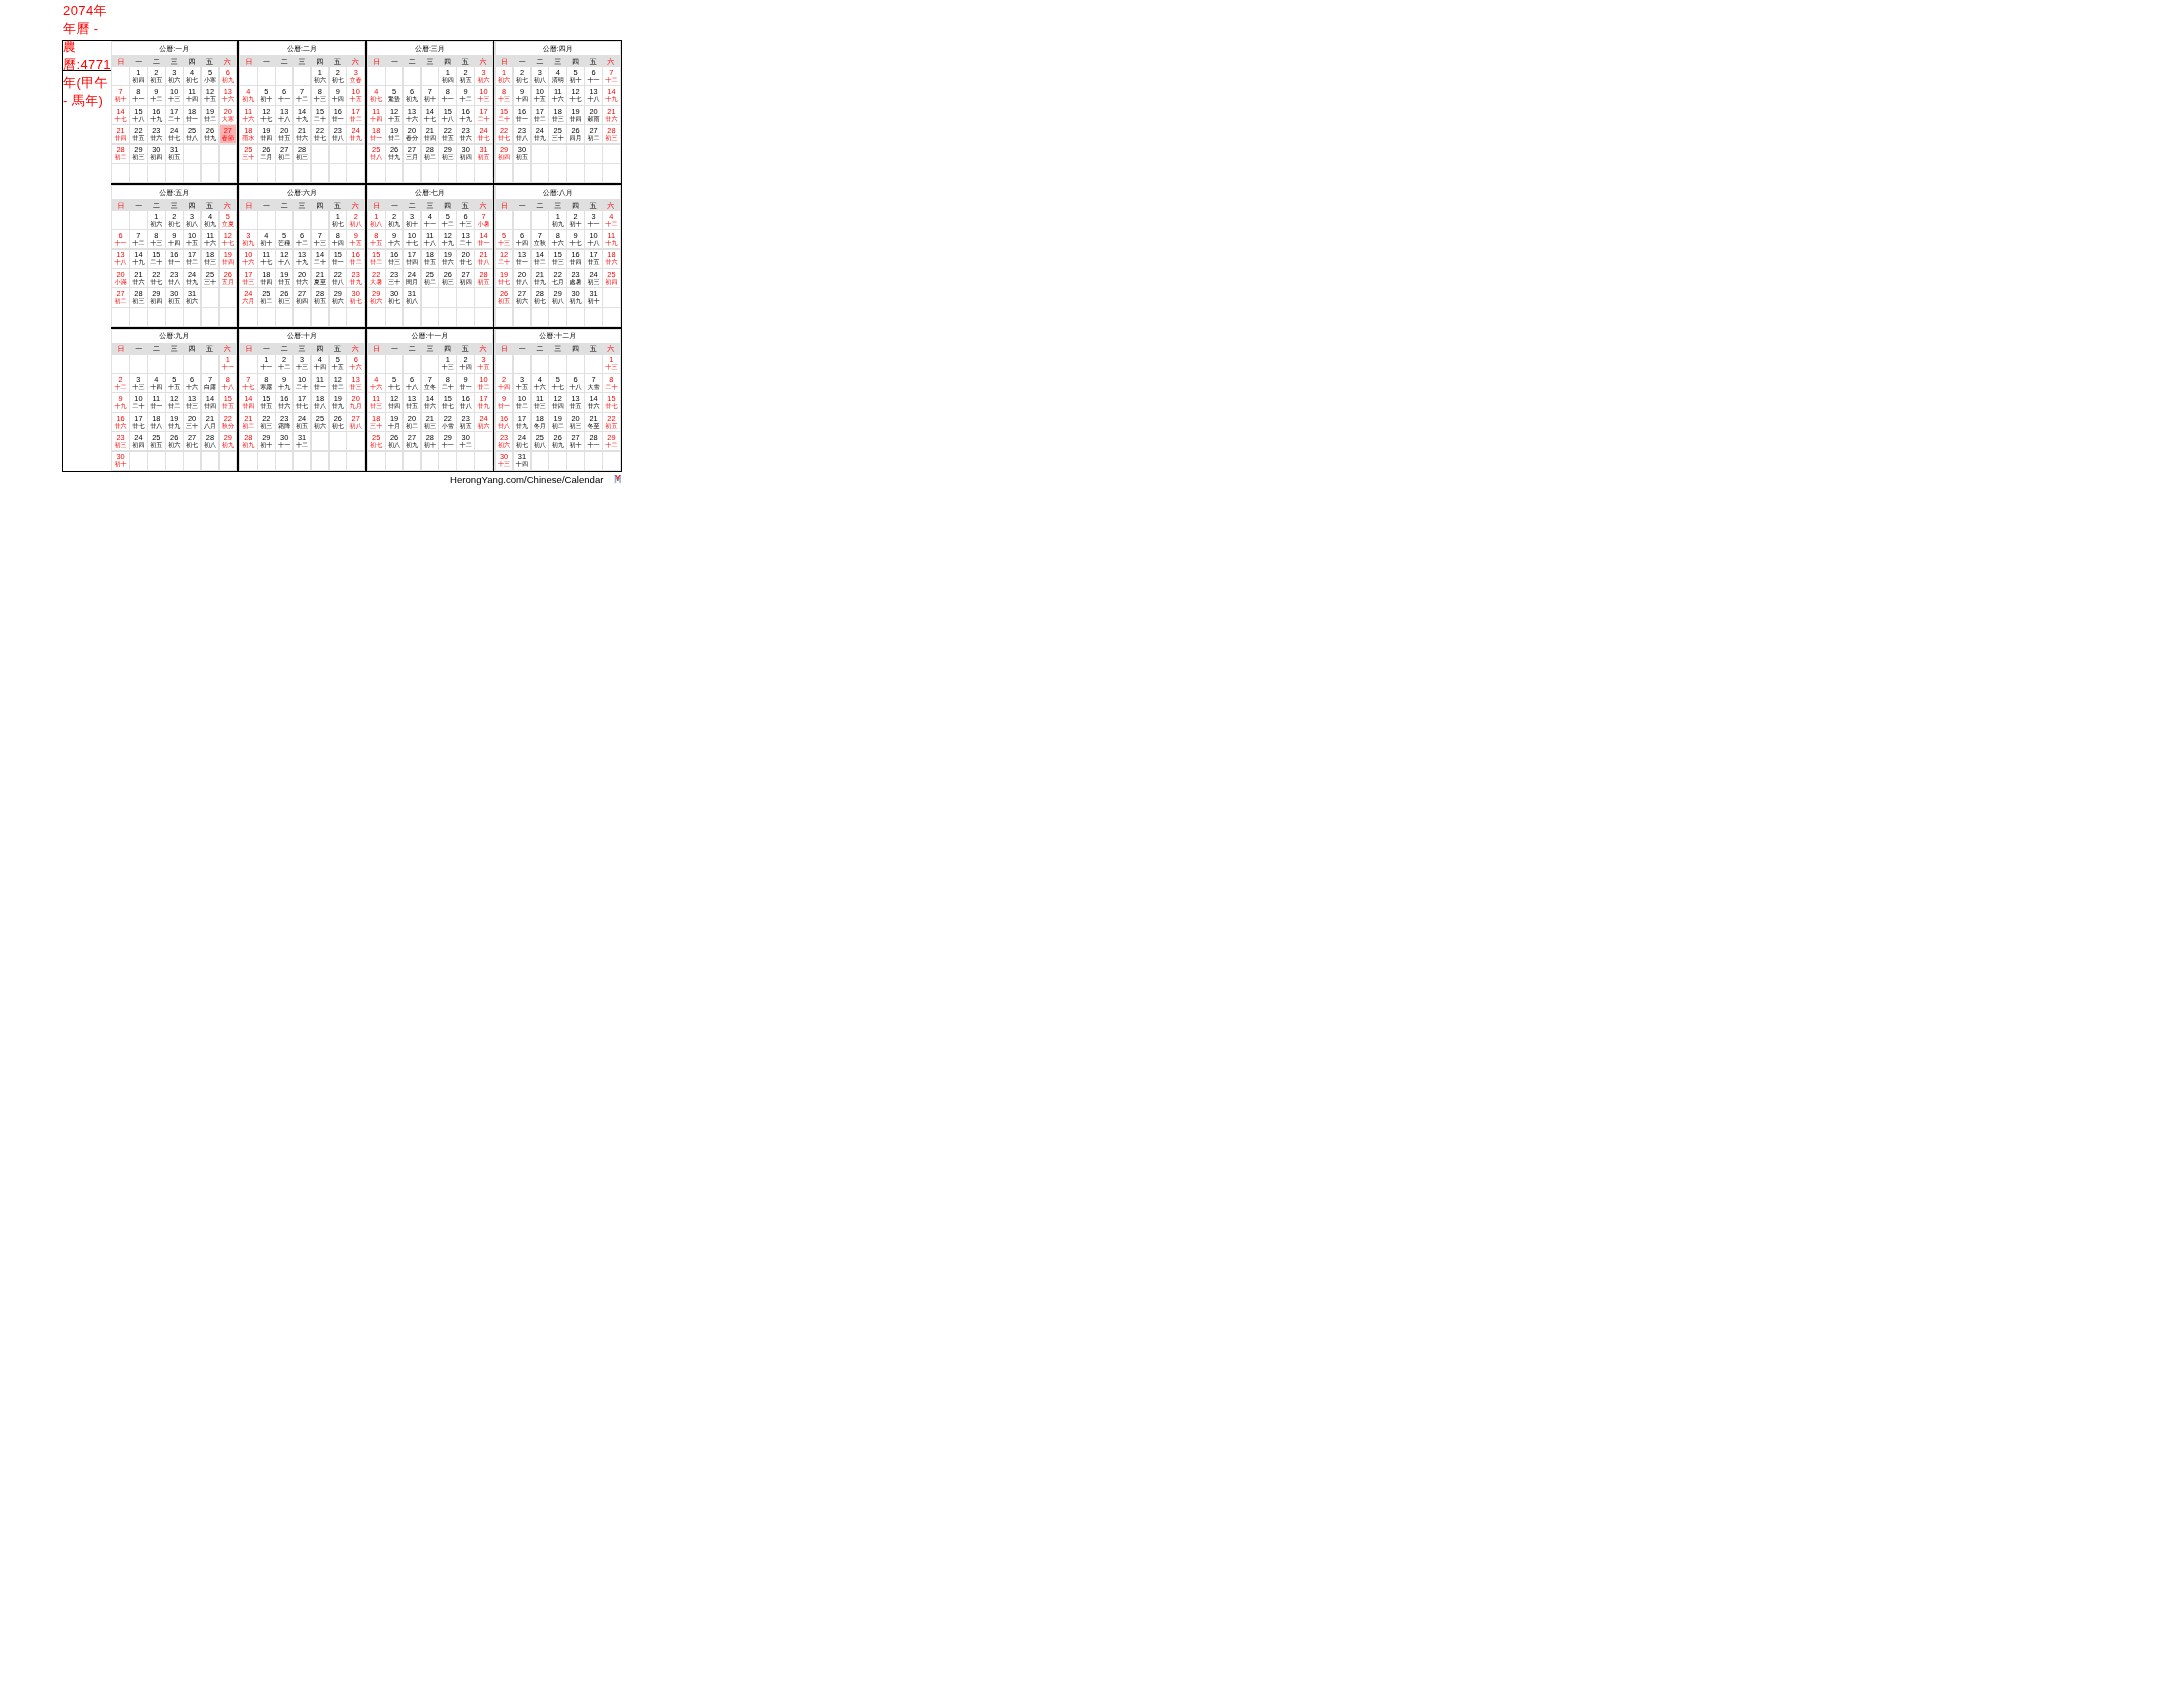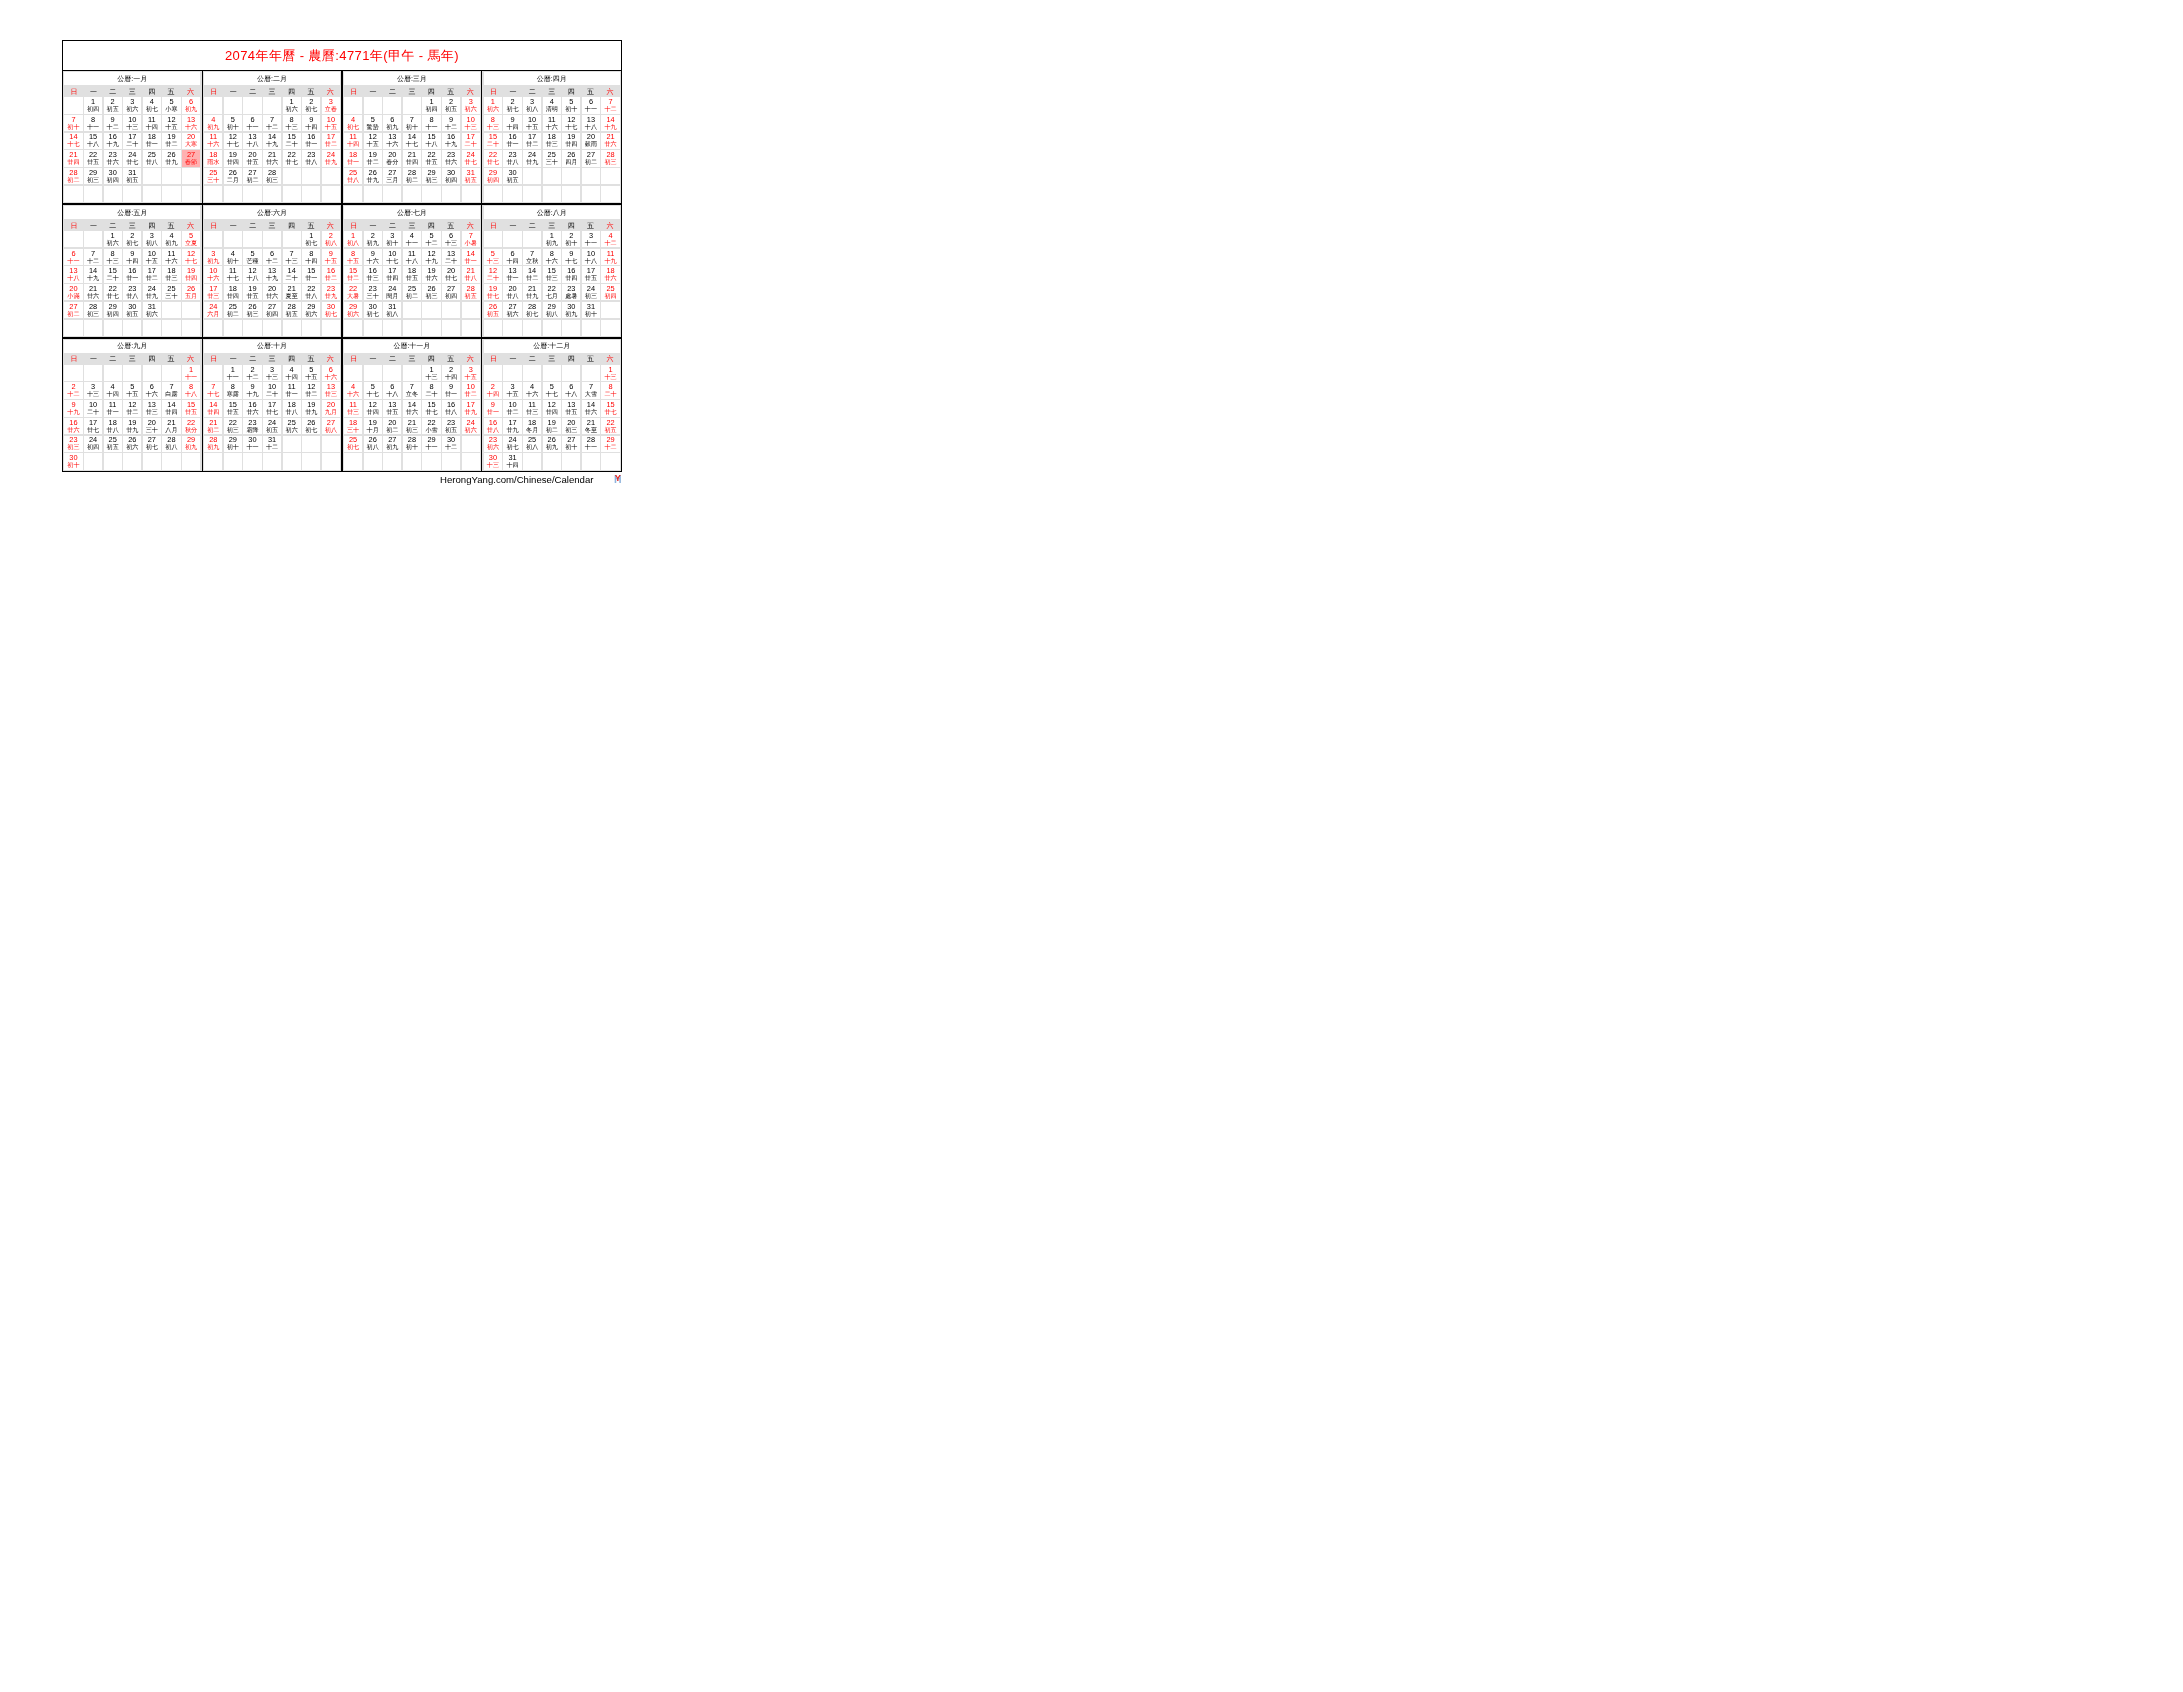--- a/index.html
+++ b/index.html
@@ -3,21 +3,21 @@
 <meta charset="utf-8">
 <style>
   html,body{margin:0;padding:0;background:#ffffff;}
   body{
     width:685px;height:529px;position:relative;
     font-family:"Liberation Sans","DejaVu Sans",sans-serif;
     -webkit-font-smoothing:antialiased;
   }
   .calendar-frame{
     position:absolute;left:62px;top:40px;width:560px;height:432px;
-    border:1.7px solid #000;background:#fff;display:flex;flex-direction:column;box-sizing:border-box;
+    border:1.7px solid #000;background:#fff;display:flex;box-sizing:border-box;
   }
   .cal-title{
     height:29px;flex:0 0 29px;display:flex;align-items:center;justify-content:center;
     color:#ff0000;font-size:13px;letter-spacing:0.4px;border-bottom:1.7px solid #000;background:#fff;
   }
   .months-grid{
     flex:1;display:grid;grid-template-columns:repeat(4,1fr);grid-template-rows:repeat(3,1fr);
     gap:1.3px;background:#000;
   }
   .month{
@@ -38,21 +38,21 @@
   }
   .cell{
     background:#fff;display:flex;flex-direction:column;align-items:center;justify-content:center;
     line-height:1.08;color:#000;overflow:hidden;
   }
   .cell .d{font-size:7.4px;}
   .cell .l{font-size:6.1px;}
   .cell.red{color:#ff0000;}
   .cell.hl{background:#ffb0b0;}
   .site-footer{
-    position:absolute;right:62px;top:474px;display:flex;align-items:center;gap:19px;
+    position:absolute;right:62px;top:474px;display:flex;align-items:center;gap:9px;
     font-size:9.6px;color:#000;text-decoration:none;
   }
   .hy-logo{
     position:relative;width:10.5px;height:11.4px;flex:0 0 10.5px;display:inline-block;
   }
   .hy-logo .h{
     position:absolute;left:0;top:0;width:100%;text-align:center;
     color:#8fb4dd;font-size:10.5px;font-weight:bold;line-height:11.4px;
   }
   .hy-logo .y{

